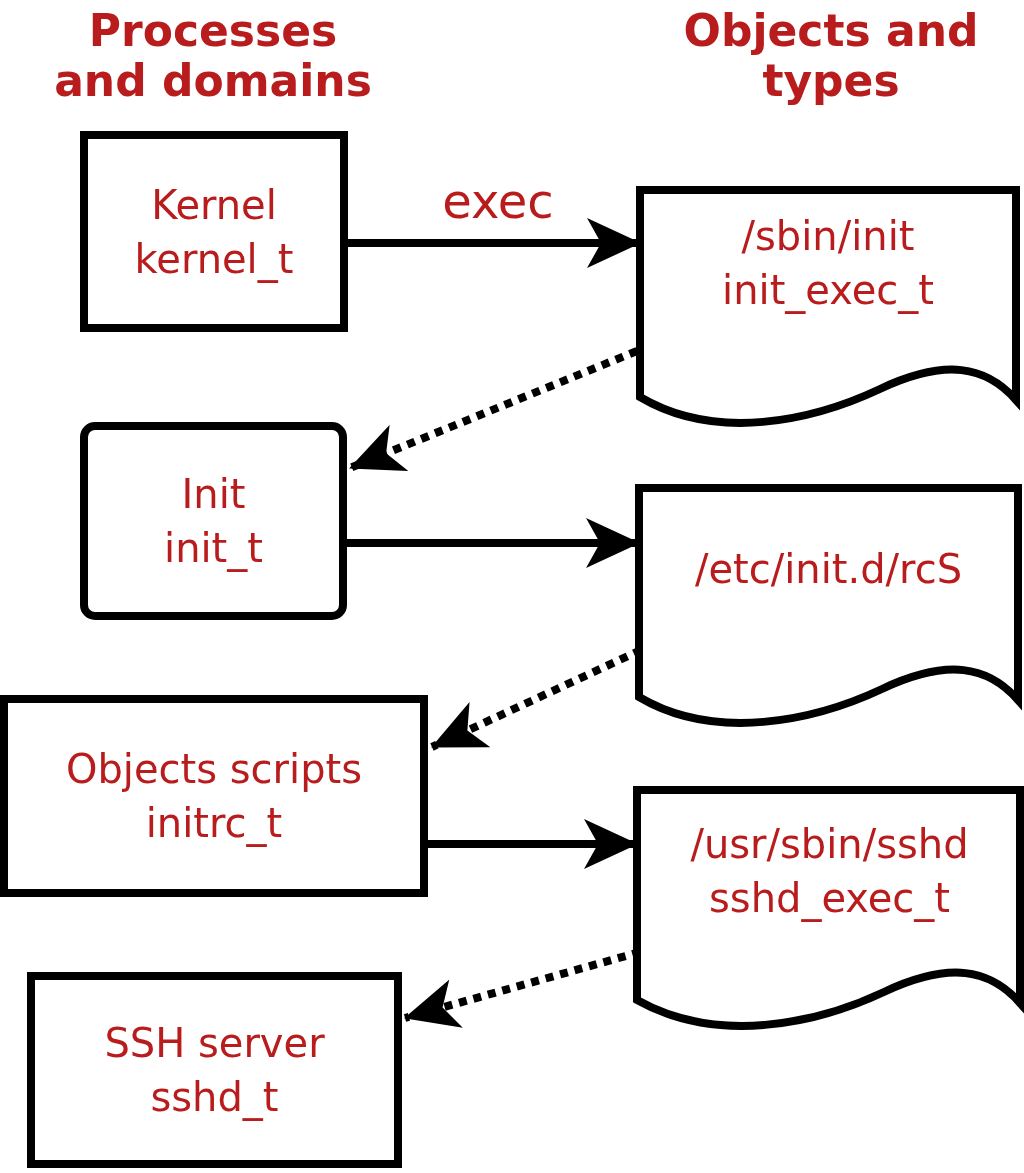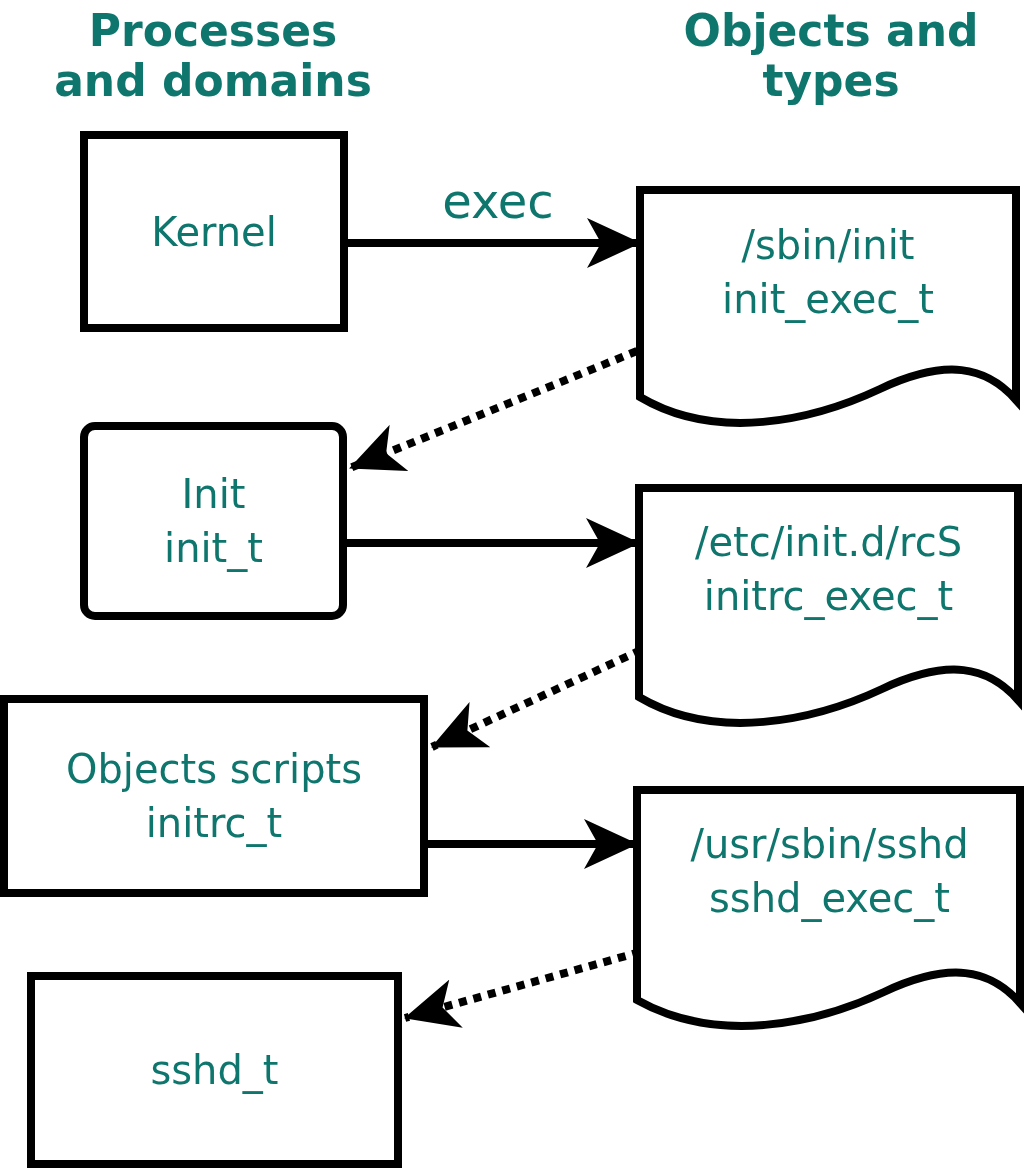--- a/index.html
+++ b/index.html
@@ -6,21 +6,21 @@
     margin: 0;
     padding: 0;
     background: #ffffff;
   }
   .canvas {
     position: relative;
     width: 1024px;
     height: 1173px;
     background: #ffffff;
     font-family: "DejaVu Sans", sans-serif;
-    color: #0f766e;
+    color: #b91c1c;
     overflow: hidden;
   }
   .layer {
     position: absolute;
     left: 0;
     top: 0;
   }
   .header {
     position: absolute;
     width: 420px;
@@ -113,40 +113,41 @@
     <div>Processes</div>
     <div>and domains</div>
   </div>
   <div class="header right">
     <div>Objects and</div>
     <div>types</div>
   </div>
 
   <div class="pbox" style="left:80px; top:131px; width:268px; height:201px;">
     <div>Kernel</div>
+    <div>kernel_t</div>
   </div>
   <div class="pbox" style="left:80px; top:422px; width:267px; height:198px;border-radius:15px;">
     <div>Init</div>
     <div>init_t</div>
   </div>
   <div class="pbox" style="left:0px; top:695px; width:428px; height:202px;">
     <div>Objects scripts</div>
     <div>initrc_t</div>
   </div>
   <div class="pbox" style="left:27px; top:972px; width:375px; height:196px;">
+    <div>SSH server</div>
     <div>sshd_t</div>
   </div>
 
-  <div class="doc-text" style="left:640px; top:197px; width:376px; height:150px;">
+  <div class="doc-text" style="left:640px; top:188px; width:376px; height:150px;">
     <div>/sbin/init</div>
     <div>init_exec_t</div>
   </div>
   <div class="doc-text" style="left:639px; top:494px; width:379px; height:150px;">
     <div>/etc/init.d/rcS</div>
-    <div>initrc_exec_t</div>
   </div>
   <div class="doc-text" style="left:638px; top:796px; width:383px; height:150px;">
     <div>/usr/sbin/sshd</div>
     <div>sshd_exec_t</div>
   </div>
 
   <div class="edge-label">exec</div>
 
 </div>
 

